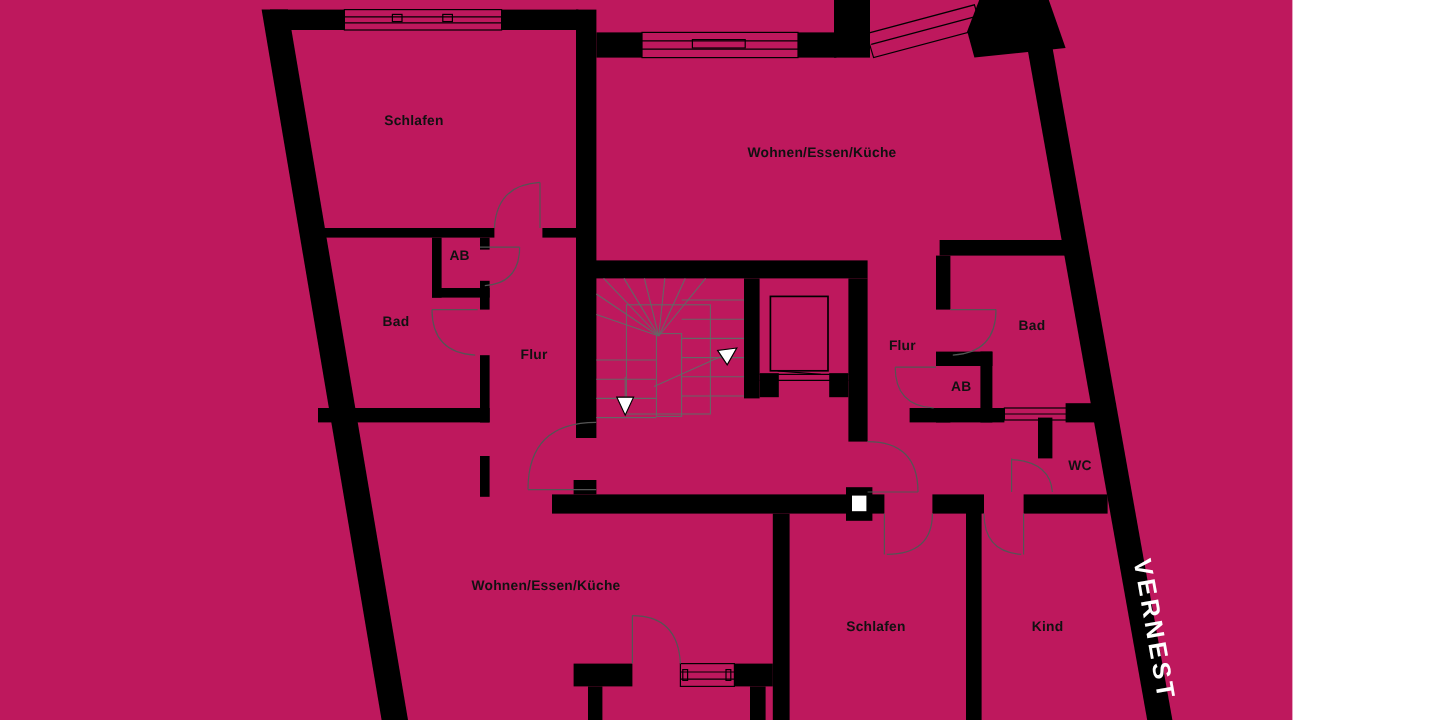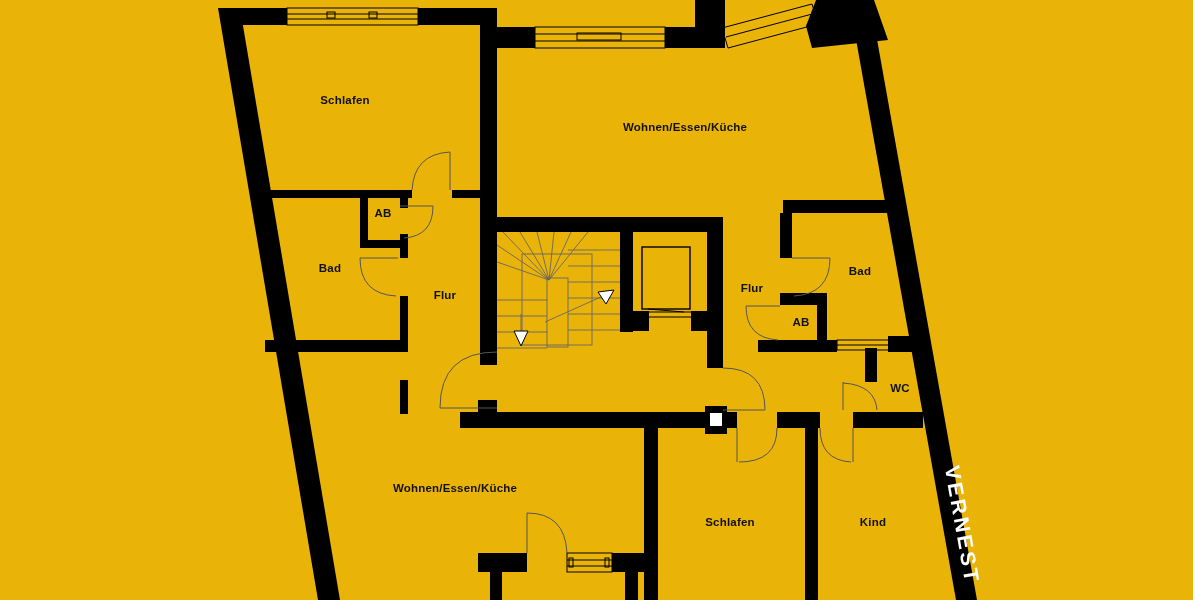--- a/index.html
+++ b/index.html
@@ -1,16 +1,16 @@
 <!DOCTYPE html>
 <html><head>
 <meta charset="utf-8">
 <style>
   html,body{margin:0;padding:0;background:#ffffff;}
-  .stage{position:relative;width:1193px;height:600px;background:#eab308;overflow:hidden;
+  .stage{position:relative;width:1077px;height:600px;background:#be185d;overflow:hidden;
          font-family:"Liberation Sans", sans-serif;}
   svg{display:block;}
   .wall{fill:#000000;stroke:none;}
   .thin{fill:none;stroke:#000000;stroke-width:1;}
   .thin2{fill:none;stroke:#000000;stroke-width:1.4;}
   .door{fill:none;stroke:#555555;stroke-width:1;}
   .stair{fill:none;stroke:#666666;stroke-width:0.9;}
   .roomlabel{font:bold 11.5px "Liberation Sans", sans-serif;fill:#111111;text-anchor:middle;letter-spacing:.2px;}
   .watermark{font:bold 21px "Liberation Sans", sans-serif;text-anchor:middle;letter-spacing:3px;}
 </style>

